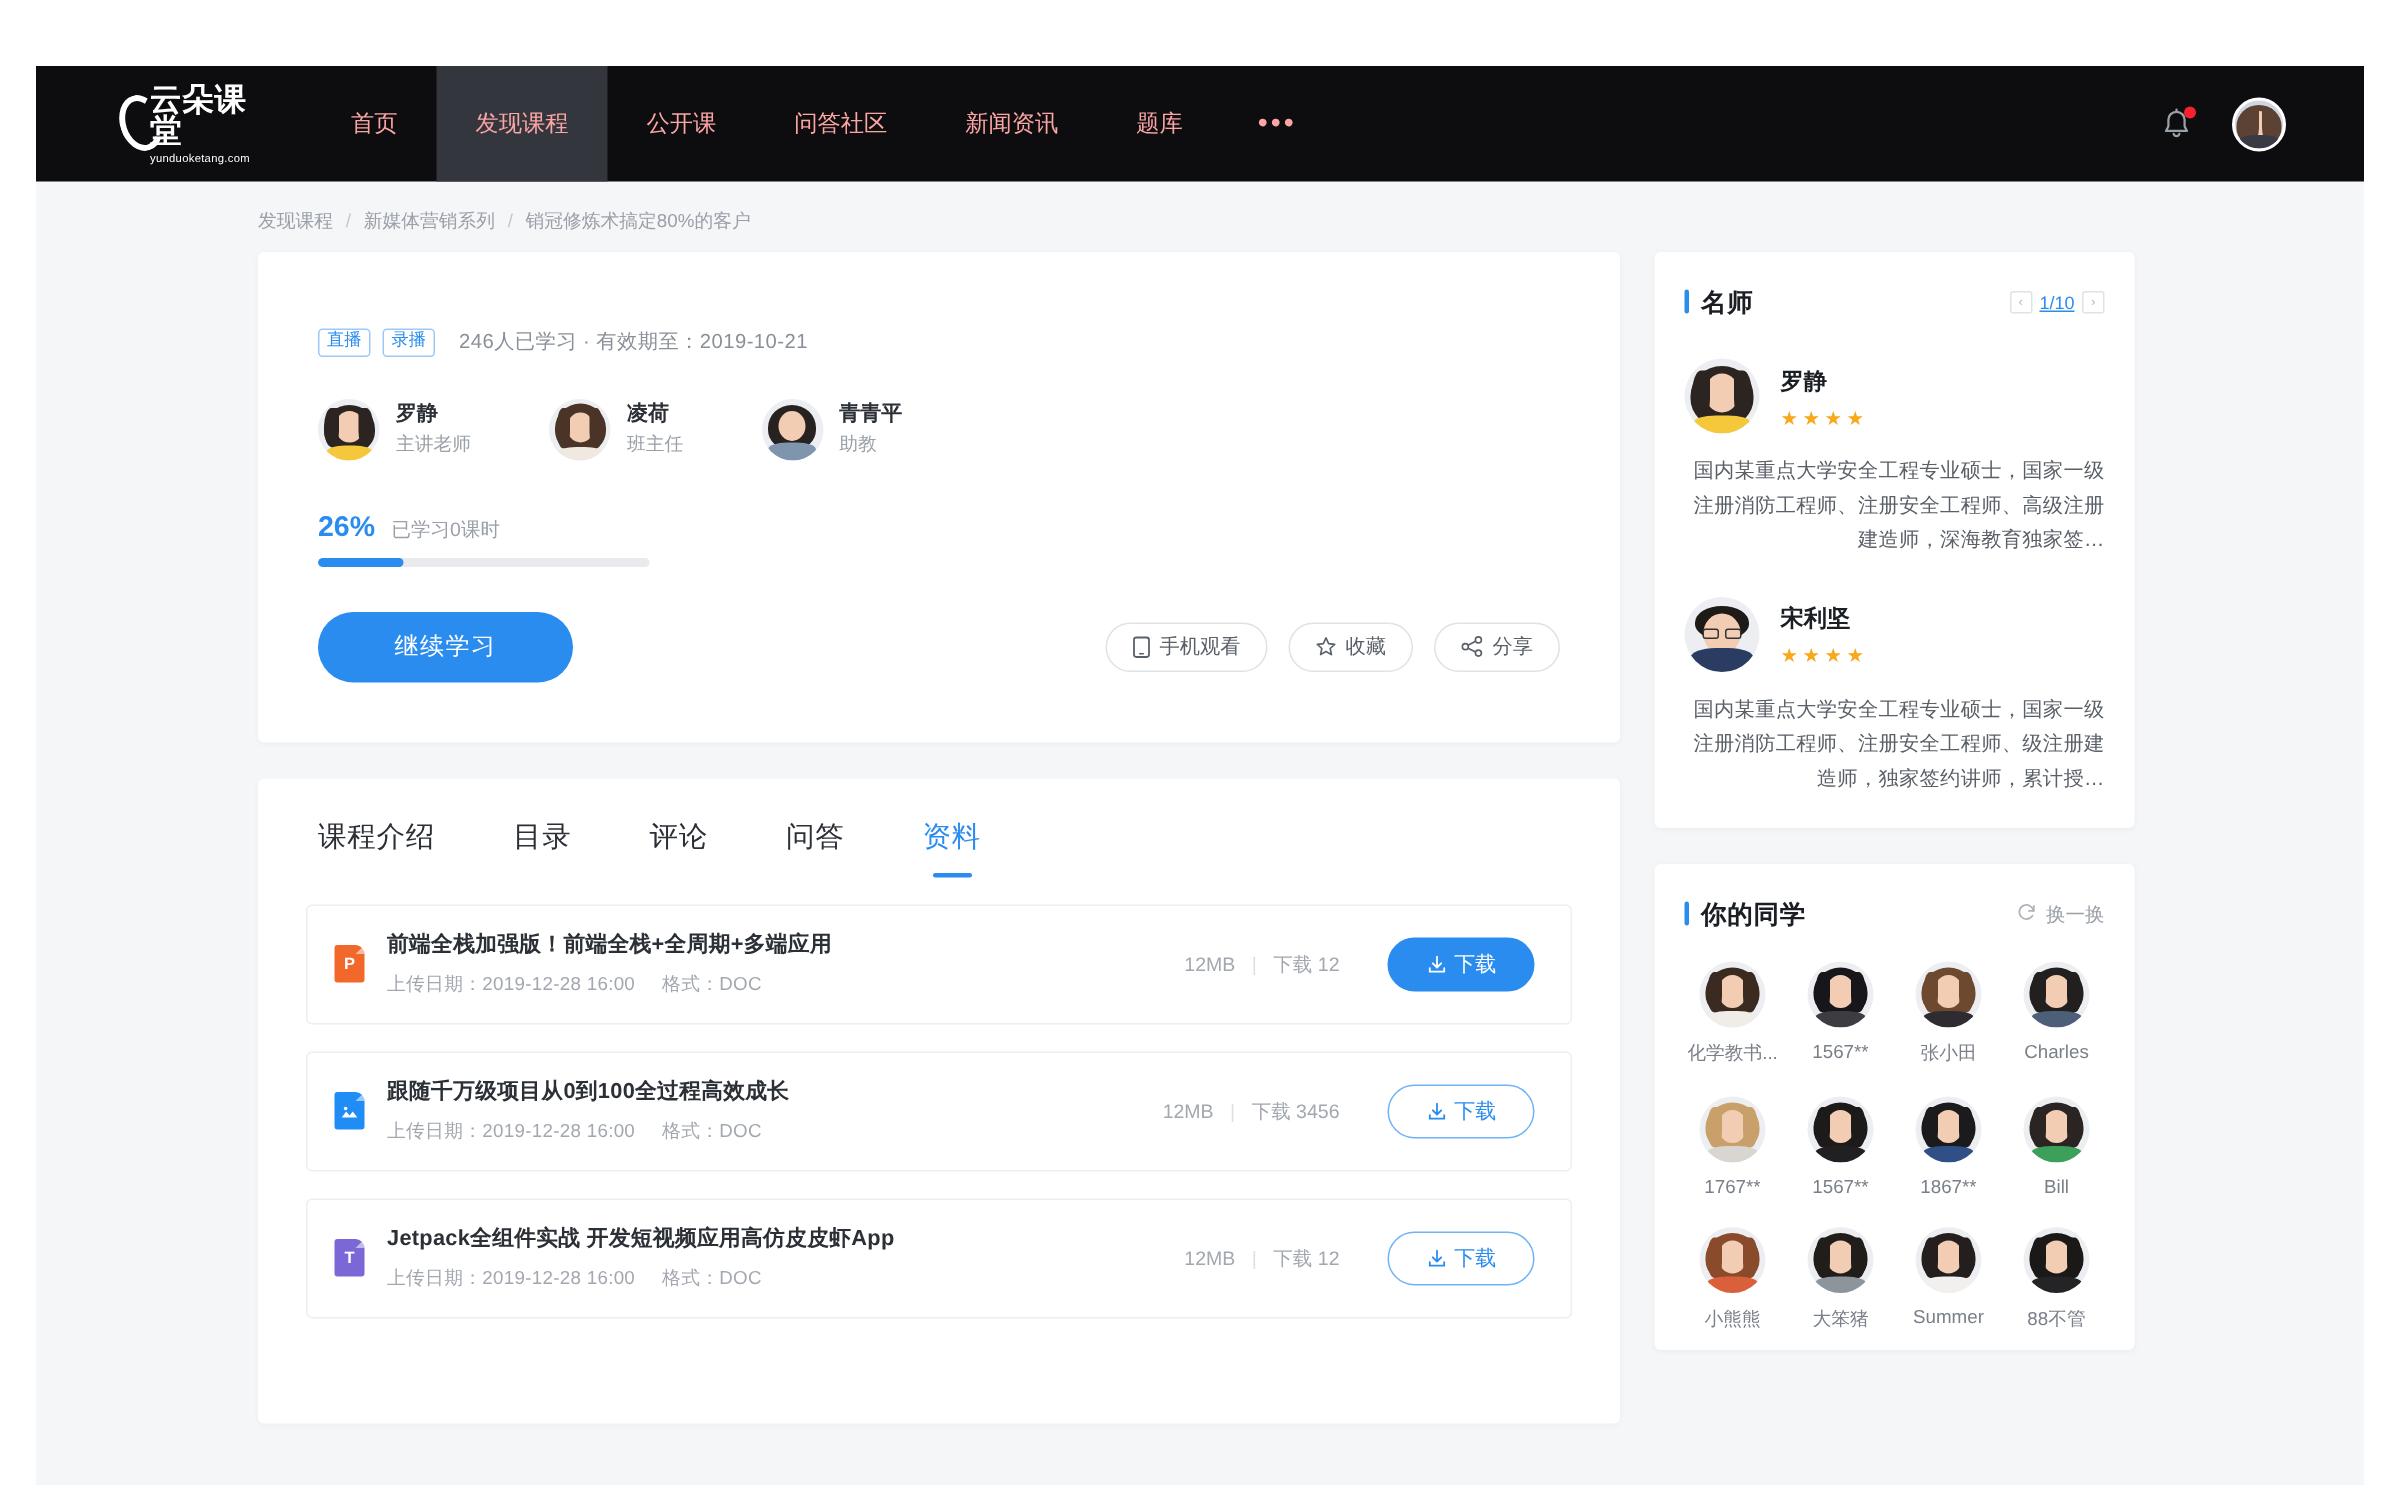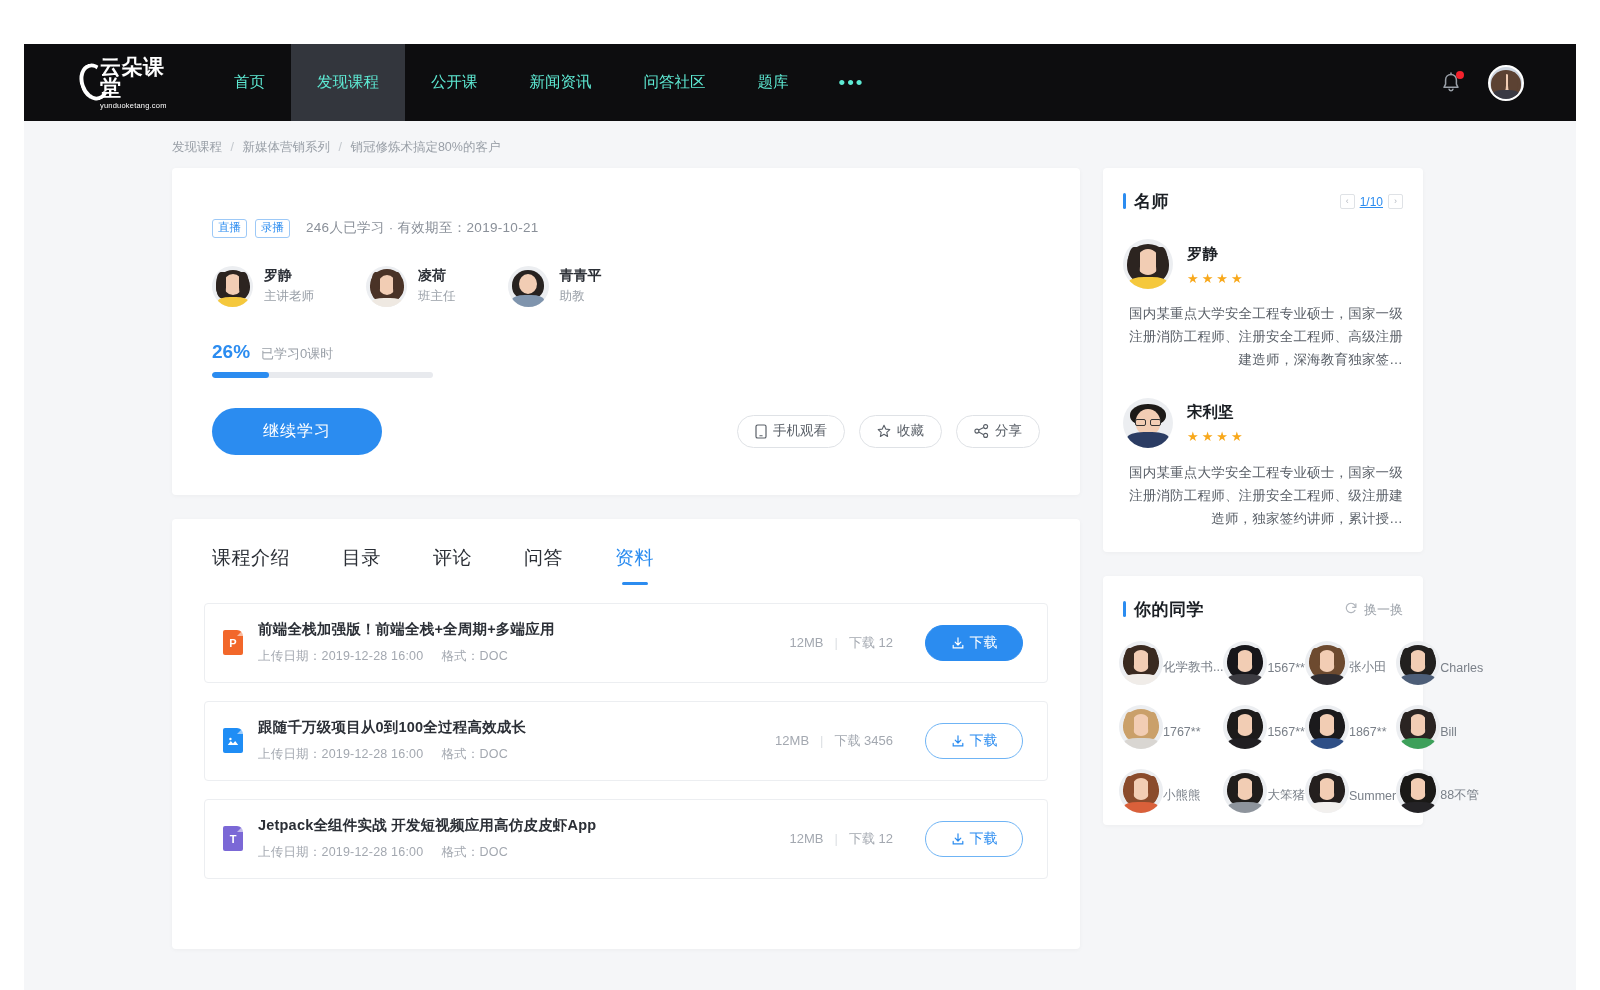--- a/index.html
+++ b/index.html
@@ -62,21 +62,21 @@
     font-size: 7.5px;
     letter-spacing: 0.2px;
     padding-left: 18px;
     margin-top: 4px;
     line-height: 1;
   }
   .nav-items { display: flex; align-items: stretch; }
   .nav-item {
     display: flex; align-items: center; justify-content: center;
     padding: 0 26px;
-    color: #5eead4;
+    color: #fca5a5;
     font-size: 15.5px;
     cursor: pointer;
     white-space: nowrap;
   }
   .nav-item.active { background: #33363d; }
   .nav-item.dots { font-size: 19px; letter-spacing: 2px; padding: 0 24px; }
   .nav-right {
     margin-left: auto;
     display: flex; align-items: center;
     padding-right: 52px;
@@ -329,21 +329,21 @@
     text-align: right;
   }
 
   .mates-panel { margin-top: 24px; }
   .mates-grid {
     display: grid;
     grid-template-columns: repeat(4, 1fr);
     padding: 20px 16px 12px 16px;
     row-gap: 20px;
   }
-  .mate { display: flex; flex-direction: row; align-items: center; cursor: pointer; }
+  .mate { display: flex; flex-direction: column; align-items: center; cursor: pointer; }
   .mate-ava { width: 44px; height: 44px; border-radius: 50%; background: #eceef1; overflow: hidden; position: relative; }
   .mate-name {
     margin-top: 9px; font-size: 12.5px; color: #7a8089;
     max-width: 70px; overflow: hidden; text-overflow: ellipsis; white-space: nowrap;
     text-align: center;
   }
 
   
   .face { position: absolute; inset: 0; }
   .f-hair { position: absolute; left: 50%; transform: translateX(-50%); border-radius: 50% 50% 45% 45%; }
@@ -361,22 +361,22 @@
       <div class="logo">
         <div class="logo-c"></div>
         <div class="logo-main">云朵课堂</div>
         <div class="logo-sub">yunduoketang.com</div>
       </div>
     </div>
     <div class="nav-items">
       <div class="nav-item">首页</div>
       <div class="nav-item active">发现课程</div>
       <div class="nav-item">公开课</div>
+      <div class="nav-item">问答社区</div>
       <div class="nav-item">新闻资讯</div>
-      <div class="nav-item">问答社区</div>
       <div class="nav-item">题库</div>
       <div class="nav-item dots">•••</div>
     </div>
     <div class="nav-right">
       <div class="bell">
         <svg width="22" height="24" viewBox="0 0 22 24">
           <path d="M11 3.5c-3.1 0-5.4 2.4-5.4 5.4v4.3L4 16.3h14l-1.6-3.1V8.9c0-3-2.3-5.4-5.4-5.4z" fill="none" stroke="#9aa0a8" stroke-width="1.5" stroke-linejoin="round"></path>
           <path d="M9.1 18.2c.3 1 1 1.6 1.9 1.6s1.6-.6 1.9-1.6" fill="none" stroke="#9aa0a8" stroke-width="1.5" stroke-linecap="round"></path>
           <path d="M11 3.5V2" fill="none" stroke="#9aa0a8" stroke-width="1.5" stroke-linecap="round"></path>
         </svg>

